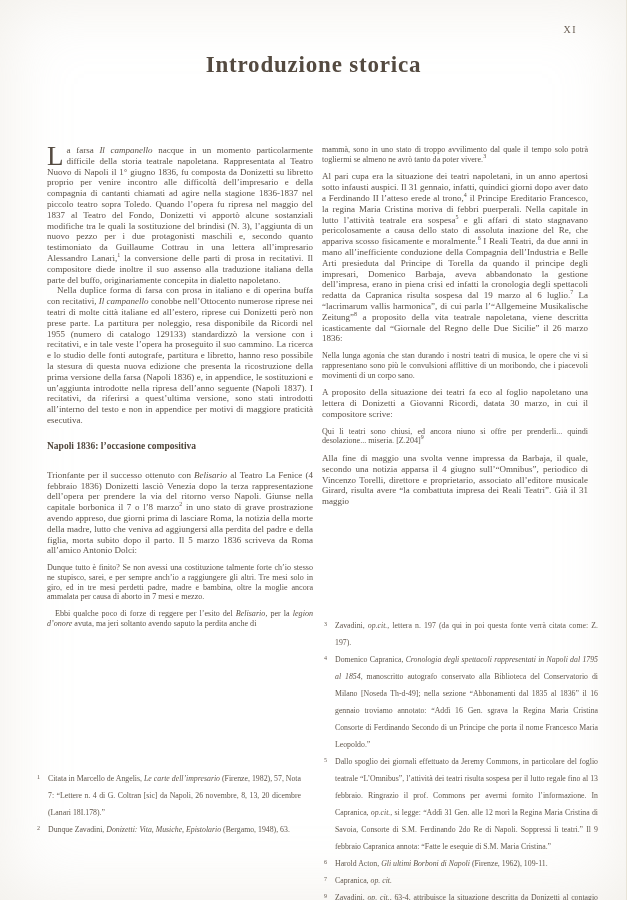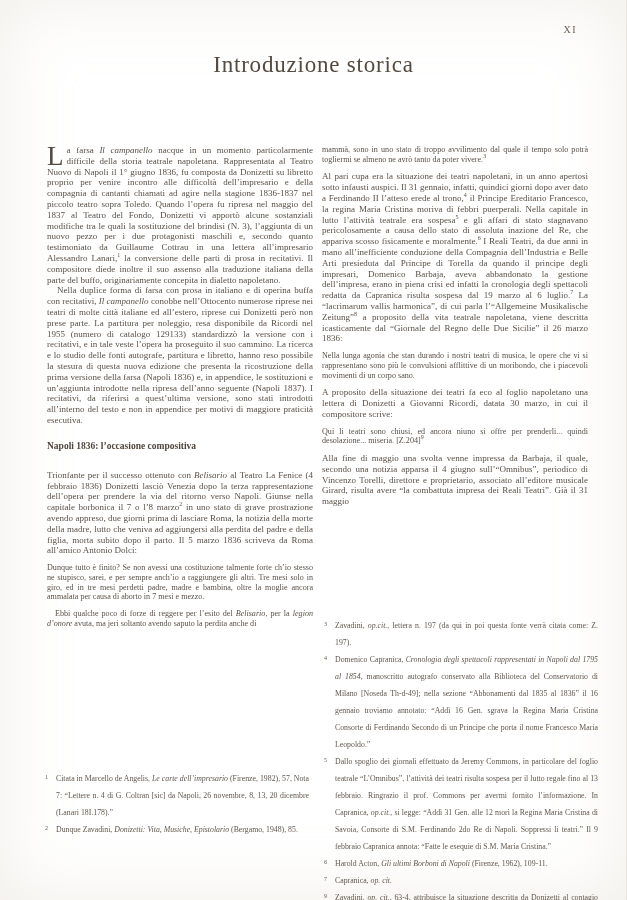--- a/index.html
+++ b/index.html
@@ -13,21 +13,21 @@
     background:#ffffff;
     box-shadow:inset 0 0 70px rgba(205,195,172,.28);
     color:#5a5046;
   }
   .pagenum{
     position:absolute;top:24px;right:49px;
     font-size:10px;letter-spacing:1.5px;color:#6c6156;
   }
   .title{
     position:absolute;top:52px;left:0;width:627px;
-    text-align:center;font-size:23px;font-weight:normal;
+    text-align:center;font-size:23px;font-weight:bold;
     letter-spacing:.8px;color:#544a40;margin:0;
   }
   .col{
     position:absolute;top:145px;width:266px;
     font-size:9px;line-height:10.8px;text-align:justify;
     text-justify:inter-word;
   }
   .col-left{left:47px;}
   .col-right{left:322px;}
   .col p{margin:0;}
@@ -43,21 +43,21 @@
   .dropcap{
     float:left;font-size:27px;line-height:20px;
     padding:1px 3px 0 0;color:#544a40;
   }
   sup{font-size:6px;line-height:0;vertical-align:super;}
   i{font-style:italic;margin-top:8px;}
   .footnotes{
     position:absolute;text-align:justify;
     font-size:7.8px;line-height:17px;color:#60564b;
   }
-  .fn-left{left:43px;top:770px;width:266px;}
+  .fn-left{left:35px;top:770px;width:266px;}
   .fn-right{left:322px;top:617px;width:276px;}
   .fn{position:relative;padding-left:13px;margin:0;}
   .fn-num{
     position:absolute;left:2px;top:-1px;font-size:6px;
   }
 </style>
 </head>
 <body>
 
 <div class="page">
@@ -76,21 +76,21 @@
       <p class="quote"><span>mammà, sono in uno stato di troppo avvilimento dal quale il tempo solo potrà togliermi se almeno ne avrò tanto da poter vivere.</span><sup>3</sup></p>
       <p class="p-body"><span>Al pari cupa era la situazione dei teatri napoletani, in un anno apertosi sotto infausti auspici. Il 31 gennaio, infatti, quindici giorni dopo aver dato a Ferdinando II l’atteso erede al trono,</span><sup>4</sup><span> il Principe Ereditario Francesco, la regina Maria Cristina moriva di febbri puerperali. Nella capitale in lutto l’attività teatrale era sospesa</span><sup>5</sup><span> e gli affari di stato stagnavano pericolosamente a causa dello stato di assoluta inazione del Re, che appariva scosso fisicamente e moralmente.</span><sup>6</sup><span> I Reali Teatri, da due anni in mano all’inefficiente conduzione della Compagnia dell’Industria e Belle Arti presieduta dal Principe di Torella da quando il principe degli impresari, Domenico Barbaja, aveva abbandonato la gestione dell’impresa, erano in piena crisi ed infatti la cronologia degli spettacoli redatta da Capranica risulta sospesa dal 19 marzo al 6 luglio.</span><sup>7</sup><span> La “lacrimarum vallis harmonica”, di cui parla l’“Allgemeine Musikalische Zeitung”</span><sup>8</sup><span> a proposito della vita teatrale napoletana, viene descritta icasticamente dal “Giornale del Regno delle Due Sicilie” il 26 marzo 1836:</span></p>
       <p class="quote"><span>Nella lunga agonia che stan durando i nostri teatri di musica, le opere che vi si rappresentano sono più le convulsioni afflittive di un moribondo, che i piacevoli movimenti di un corpo sano.</span></p>
       <p class="p-body"><span>A proposito della situazione dei teatri fa eco al foglio napoletano una lettera di Donizetti a Giovanni Ricordi, datata 30 marzo, in cui il compositore scrive:</span></p>
       <p class="quote"><span>Qui li teatri sono chiusi, ed ancora niuno si offre per prenderli... quindi desolazione... miseria. [Z.204]</span><sup>9</sup></p>
       <p class="p-body"><span>Alla fine di maggio una svolta venne impressa da Barbaja, il quale, secondo una notizia apparsa il 4 giugno sull’“Omnibus”, periodico di Vincenzo Torelli, direttore e proprietario, associato all’editore musicale Girard, risulta avere “la combattuta impresa dei Reali Teatri”. Già il 31 maggio</span></p>
     </div>
 
   <div class="footnotes fn-left">
       <div class="fn"><span class="fn-num">1</span><span>Citata in Marcello de Angelis, </span><i>Le carte dell’impresario</i><span> (Firenze, 1982), 57, Nota 7: “Lettere n. 4 di G. Coltran [sic] da Napoli, 26 novembre, 8, 13, 20 dicembre (Lanari 18I.178).”</span></div>
-      <div class="fn"><span class="fn-num">2</span><span>Dunque Zavadini, </span><i>Donizetti: Vita, Musiche, Epistolario</i><span> (Bergamo, 1948), 85.</span></div>
+      <div class="fn"><span class="fn-num">2</span><span>Dunque Zavadini, </span><i>Donizetti: Vita, Musiche, Epistolario</i><span> (Bergamo, 1948), 63.</span></div>
     </div>
   <div class="footnotes fn-right">
       <div class="fn"><span class="fn-num">3</span><span>Zavadini, </span><i>op.cit.</i><span>, lettera n. 197 (da qui in poi questa fonte verrà citata come: Z. 197).</span></div>
       <div class="fn"><span class="fn-num">4</span><span>Domenico Capranica, </span><i>Cronologia degli spettacoli rappresentati in Napoli dal 1795 al 1854</i><span>, manoscritto autografo conservato alla Biblioteca del Conservatorio di Milano [Noseda Th-d-49]; nella sezione “Abbonamenti dal 1835 al 1836” il 16 gennaio troviamo annotato: “Addì 16 Gen. sgrava la Regina Maria Cristina Consorte di Ferdinando Secondo di un Principe che porta il nome Francesco Maria Leopoldo.”</span></div>
       <div class="fn"><span class="fn-num">5</span><span>Dallo spoglio dei giornali effettuato da Jeremy Commons, in particolare del foglio teatrale “L’Omnibus”, l’attività dei teatri risulta sospesa per il lutto regale fino al 13 febbraio. Ringrazio il prof. Commons per avermi fornito l’informazione. In Capranica, </span><i>op.cit.</i><span>, si legge: “Addì 31 Gen. alle 12 morì la Regina Maria Cristina di Savoia, Consorte di S.M. Ferdinando 2do Re di Napoli. Soppressi li teatri.” Il 9 febbraio Capranica annota: “Fatte le esequie di S.M. Maria Cristina.”</span></div>
       <div class="fn"><span class="fn-num">6</span><span>Harold Acton, </span><i>Gli ultimi Borboni di Napoli</i><span> (Firenze, 1962), 109-11.</span></div>
       <div class="fn"><span class="fn-num">7</span><span>Capranica, </span><i>op. cit.</i></div>
       <div class="fn"><span class="fn-num">9</span><span>Zavadini, </span><i>op. cit.</i><span>, 63-4, attribuisce la situazione descritta da Donizetti al contagio del colera. Acton, </span><i>op. cit.</i><span>, 125, precisa che a Napoli l’epidemia scoppiò il 2 ottobre 1836. Infatti, dopo aver fatto molte vittime nell’Italia settentrionale, il colera si era diffuso nelle Puglie, per scoppiare nell’autunno a Napoli, dove lo si temeva già da parecchi mesi.</span></div>
     </div>
 </div>

